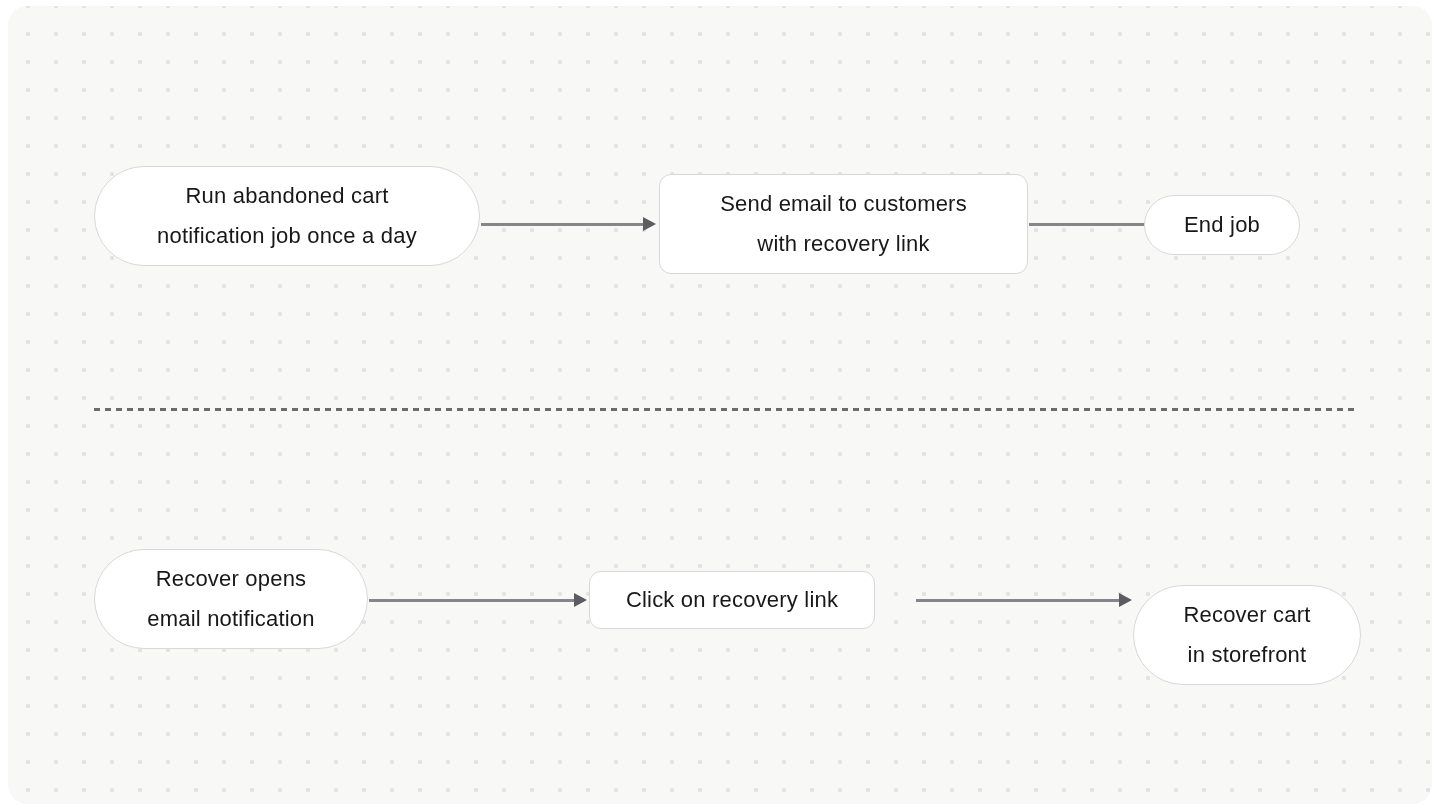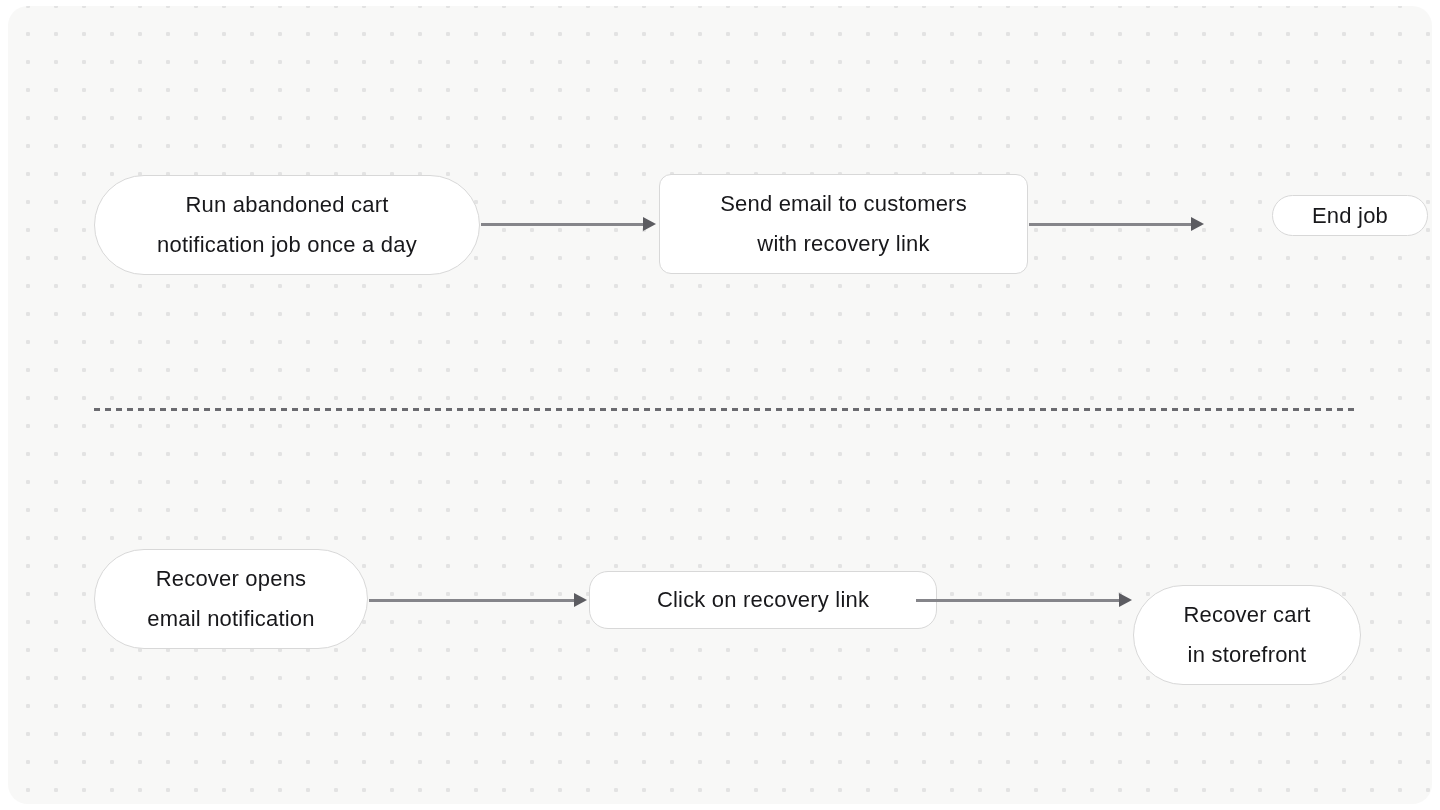--- a/index.html
+++ b/index.html
@@ -28,25 +28,25 @@
     border: 1px solid #d8d8d8;
     color: #18181b;
     font-size: 22px;
     line-height: 40px;
     white-space: pre-line;
     letter-spacing: 0.2px;
   }
   .pill { border-radius: 999px; }
   .rect { border-radius: 12px; }
 
-  .n1 { left: 86px;   top: 169px; width: 386px; height: 100px; }
+  .n1 { left: 86px;   top: 160px; width: 386px; height: 100px; }
   .n2 { left: 651px;  top: 168px; width: 369px; height: 100px; }
-  .n3 { left: 1264px; top: 189px; width: 156px; height: 41px;  }
+  .n3 { left: 1136px; top: 189px; width: 156px; height: 60px;  }
   .n4 { left: 86px;   top: 543px; width: 274px; height: 100px; }
-  .n5 { left: 581px;  top: 565px; width: 348px; height: 58px; border-radius: 19px; }
+  .n5 { left: 581px;  top: 565px; width: 286px; height: 58px; border-radius: 12px; }
   .n6 { left: 1125px; top: 543px; width: 228px; height: 100px; margin-top: 36px; }
 
   .arrow {
     position: absolute;
     height: 16px;
   }
   .arrow .shaft {
     position: absolute;
     left: 0; right: 11px;
     top: 6.5px;

